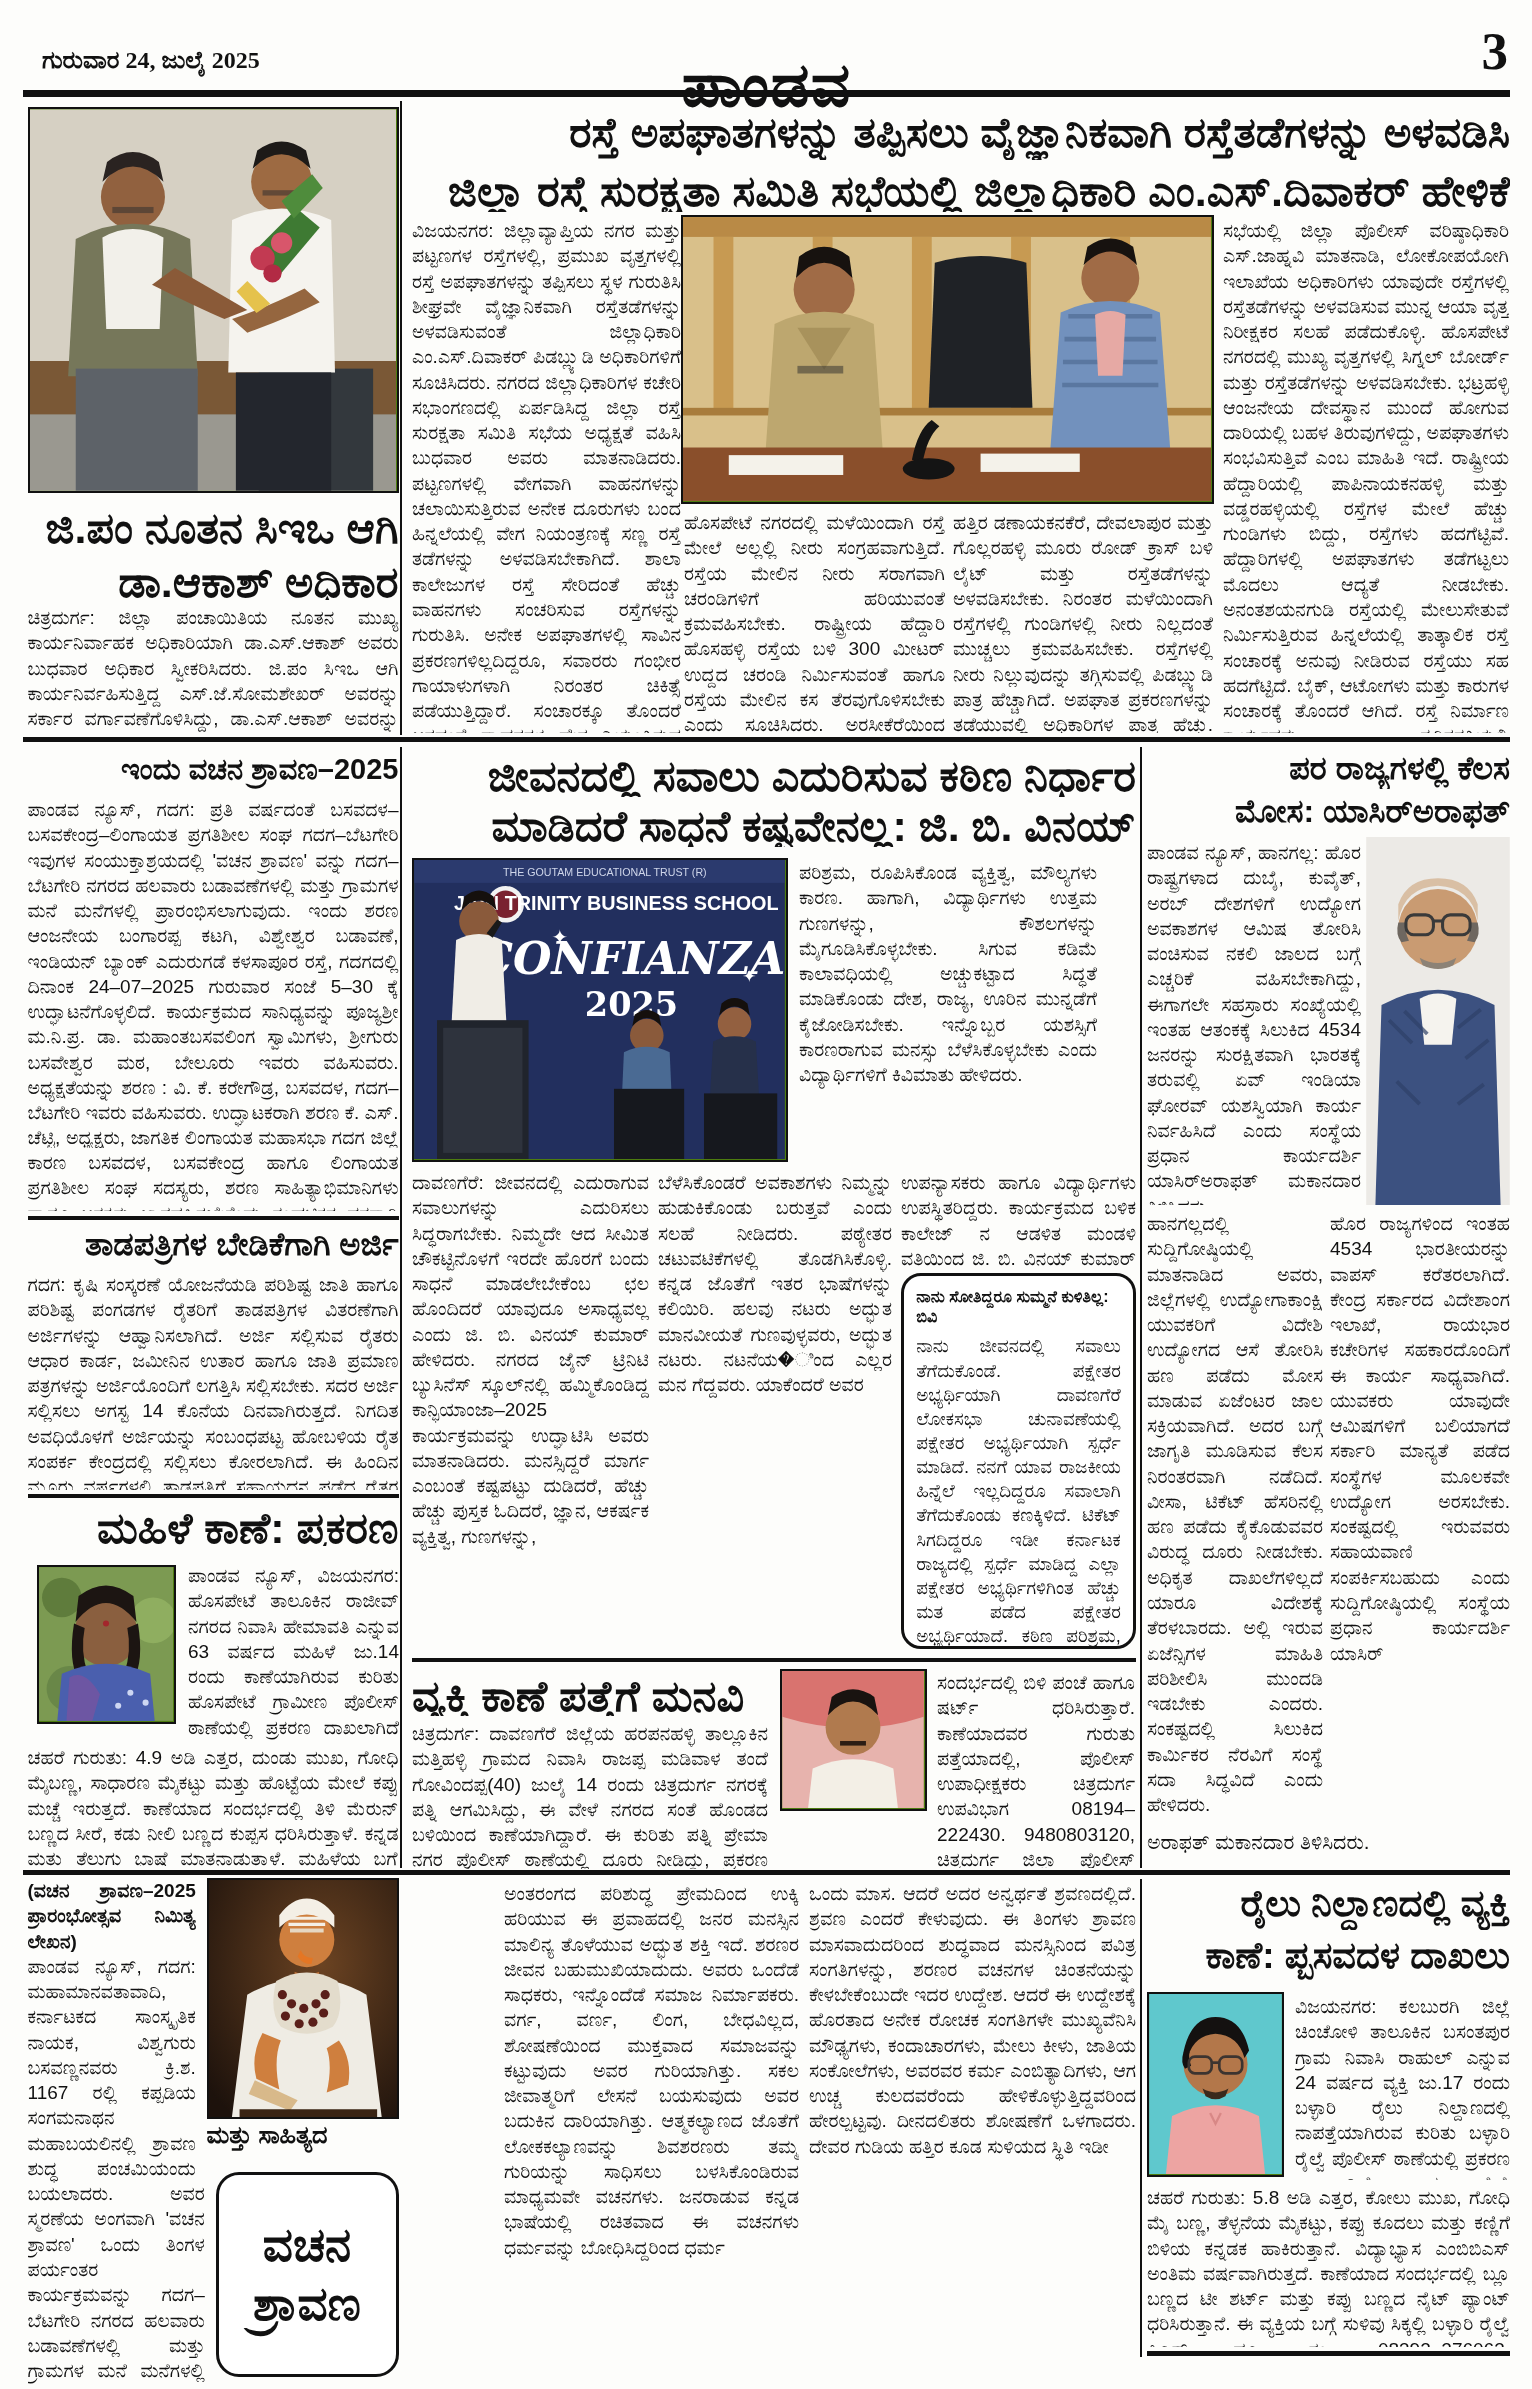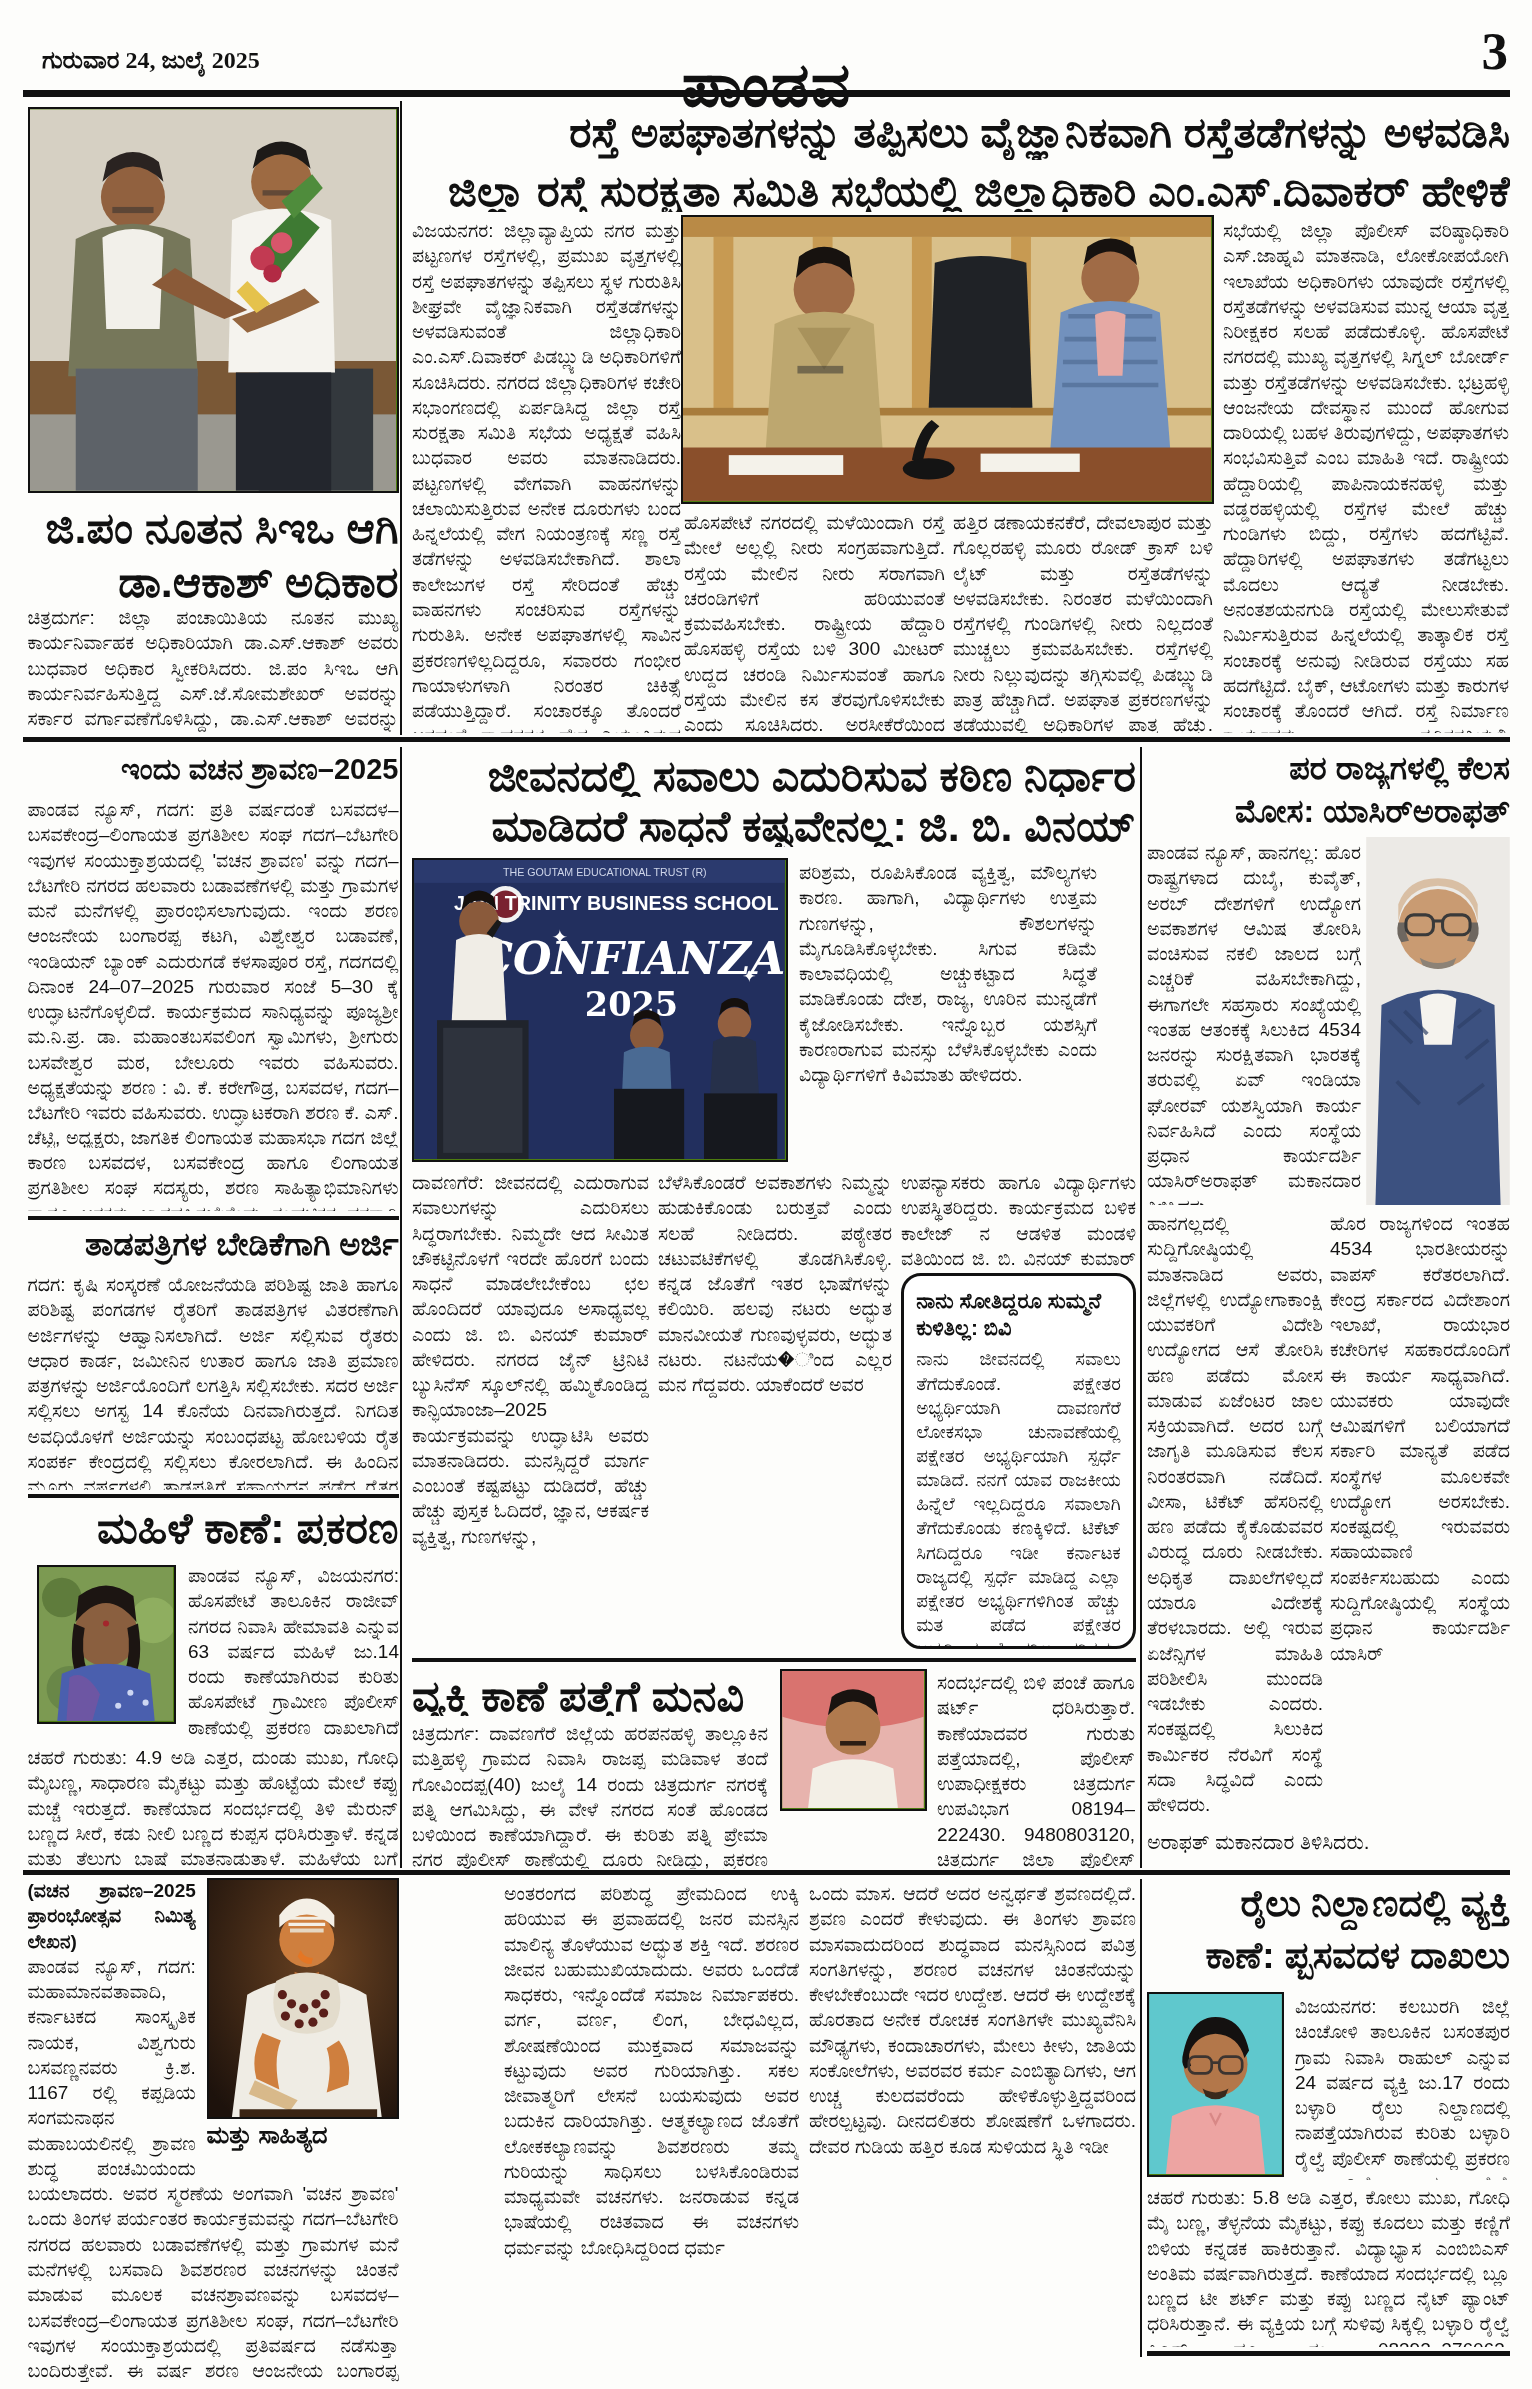--- a/index.html
+++ b/index.html
@@ -17,21 +17,21 @@
   .hl{font-weight:bold;text-align:right;line-height:1.25;overflow:hidden;}
   .hl-xl{font-size:42px;}
   .hl-lg{font-size:43px;}
   .hl-md{font-size:32px;}
   .hl-sm{font-size:29px;}
   .bt{font-size:19px;line-height:1.33;text-align:justify;overflow:hidden;word-break:break-word;}
   .bt-big{font-size:20.6px;}
   .photo-frame{border:2.3px solid #111;background:#4d7c0f;overflow:hidden;box-sizing:border-box;}
   .caption{font-weight:bold;font-size:24px;line-height:1.3;overflow:hidden;}
   .quote-box{border:3.1px solid #111;border-radius:20px;box-sizing:border-box;padding:10.7px 12.2px;overflow:hidden;background:#fff;}
-  .quote-title{font-weight:bold;font-size:21px;line-height:1.3;margin-bottom:6.1px;}
+  .quote-title{font-weight:bold;font-size:16px;line-height:1.3;margin-bottom:6.1px;}
   .quote-body{font-size:18.3px;line-height:1.32;text-align:justify;}
   .vachana-box{border:3.8px solid #111;border-radius:23px;box-sizing:border-box;
     display:flex;flex-direction:column;align-items:center;justify-content:center;background:#fff;}
   .vachana-box div{font-weight:bold;font-size:47px;line-height:1.25;}
   .float-r{float:right;}
   .flow{overflow:hidden;}
   .intro-bold{font-weight:bold;}
   svg{display:block;}
 </style>
 </head>
@@ -269,20 +269,24 @@
         </g>
         <path d="M70 200 q-16 30 -8 60 l30 14 q-8 -40 2 -64 z" fill="#cf7f3e"></path>
         <path d="M60 262 l56 26 -10 14 -54 -22 z" fill="#d8b98a"></path>
         <path d="M170 210 q18 26 12 58 l-28 10 q8 -36 0 -58 z" fill="#cf7f3e"></path>
         <path d="M40 300 h180 v10 h-180 z" fill="#3a2413"></path>
         <path d="M120 92 q4 10 16 10 l-2 8 q-12 0 -18 -10 z" fill="#e8741e" opacity="0.8"></path>
       </svg>
     </div>
     <div class="caption" style="width:192px;height:44px;">ಮತ್ತು ಸಾಹಿತ್ಯದ</div>
   </div>
+  <div class="float-r vachana-box" style="clear:right;width:183px;height:205px;margin:4.6px 0 0 10.7px;">
+    <div>ವಚನ</div>
+    <div>ಶ್ರಾವಣ</div>
+  </div>
   <div class="bt intro-bold" style="overflow:visible;">(ವಚನ ಶ್ರಾವಣ–2025 ಪ್ರಾರಂಭೋತ್ಸವ ನಿಮಿತ್ಯ ಲೇಖನ)</div>
   <div class="bt" style="overflow:visible;">ಪಾಂಡವ ನ್ಯೂಸ್, ಗದಗ: ಮಹಾಮಾನವತಾವಾದಿ, ಕರ್ನಾಟಕದ ಸಾಂಸ್ಕೃತಿಕ ನಾಯಕ, ವಿಶ್ವಗುರು ಬಸವಣ್ಣನವರು ಕ್ರಿ.ಶ. 1167 ರಲ್ಲಿ ಕಪ್ಪಡಿಯ ಸಂಗಮನಾಥನ ಮಹಾಬಯಲಿನಲ್ಲಿ ಶ್ರಾವಣ ಶುದ್ಧ ಪಂಚಮಿಯಂದು ಬಯಲಾದರು. ಅವರ ಸ್ಮರಣೆಯ ಅಂಗವಾಗಿ 'ವಚನ ಶ್ರಾವಣ' ಒಂದು ತಿಂಗಳ ಪರ್ಯಂತರ ಕಾರ್ಯಕ್ರಮವನ್ನು ಗದಗ–ಬೆಟಗೇರಿ ನಗರದ ಹಲವಾರು ಬಡಾವಣೆಗಳಲ್ಲಿ ಮತ್ತು ಗ್ರಾಮಗಳ ಮನೆ ಮನೆಗಳಲ್ಲಿ ಬಸವಾದಿ ಶಿವಶರಣರ ವಚನಗಳನ್ನು ಚಿಂತನೆ ಮಾಡುವ ಮೂಲಕ ವಚನಶ್ರಾವಣವನ್ನು ಬಸವದಳ–ಬಸವಕೇಂದ್ರ–ಲಿಂಗಾಯತ ಪ್ರಗತಿಶೀಲ ಸಂಘ, ಗದಗ–ಬೆಟಗೇರಿ ಇವುಗಳ ಸಂಯುಕ್ತಾಶ್ರಯದಲ್ಲಿ ಪ್ರತಿವರ್ಷದ ನಡೆಸುತ್ತಾ ಬಂದಿರುತ್ತೇವೆ. ಈ ವರ್ಷ ಶರಣ ಆಂಜನೇಯ ಬಂಗಾರಪ್ಪ ಕಟಗಿ, ವಿಶ್ವೇಶ್ವರ ಬಡಾವಣೆ, ಇಂಡಿಯನ್ ಬ್ಯಾಂಕ್ ಎದುರುಗಡೆ ಕಳಸಾಪೂರ ರಸ್ತೆ, ಗದಗದಲ್ಲಿ ದಿನಾಂಕ 24–07–2025 ಗುರುವಾರ ಸಂಜೆ 5–30 ಕ್ಕೆ ಪ್ರಾರಂಭಿಸುತ್ತಿದ್ದೇವೆ. ವಚನ, ಧರ್ಮ, ದರ್ಶನ</div>
 </div>
 
 <div class="abs bt" style="left:504px;top:1881px;width:295px;height:501px;">ಅಂತರಂಗದ ಪರಿಶುದ್ಧ ಪ್ರೇಮದಿಂದ ಉಕ್ಕಿ ಹರಿಯುವ ಈ ಪ್ರವಾಹದಲ್ಲಿ ಜನರ ಮನಸ್ಸಿನ ಮಾಲಿನ್ಯ ತೊಳೆಯುವ ಅದ್ಭುತ ಶಕ್ತಿ ಇದೆ. ಶರಣರ ಜೀವನ ಬಹುಮುಖಿಯಾದುದು. ಅವರು ಒಂದೆಡೆ ಸಾಧಕರು, ಇನ್ನೊಂದೆಡೆ ಸಮಾಜ ನಿರ್ಮಾಪಕರು. ವರ್ಗ, ವರ್ಣ, ಲಿಂಗ, ಬೇಧವಿಲ್ಲದ, ಶೋಷಣೆಯಿಂದ ಮುಕ್ತವಾದ ಸಮಾಜವನ್ನು ಕಟ್ಟುವುದು ಅವರ ಗುರಿಯಾಗಿತ್ತು. ಸಕಲ ಜೀವಾತ್ಮರಿಗೆ ಲೇಸನೆ ಬಯಸುವುದು ಅವರ ಬದುಕಿನ ದಾರಿಯಾಗಿತ್ತು. ಆತ್ಮಕಲ್ಯಾಣದ ಜೊತೆಗೆ ಲೋಕಕಲ್ಯಾಣವನ್ನು ಶಿವಶರಣರು ತಮ್ಮ ಗುರಿಯನ್ನು ಸಾಧಿಸಲು ಬಳಸಿಕೊಂಡಿರುವ ಮಾಧ್ಯಮವೇ ವಚನಗಳು. ಜನರಾಡುವ ಕನ್ನಡ ಭಾಷೆಯಲ್ಲಿ ರಚಿತವಾದ ಈ ವಚನಗಳು ಧರ್ಮವನ್ನು ಬೋಧಿಸಿದ್ದರಿಂದ ಧರ್ಮ</div>
 <div class="abs bt" style="left:809px;top:1881px;width:327px;height:501px;">ಒಂದು ಮಾಸ. ಆದರೆ ಅದರ ಅನ್ವರ್ಥತೆ ಶ್ರವಣದಲ್ಲಿದೆ. ಶ್ರವಣ ಎಂದರೆ ಕೇಳುವುದು. ಈ ತಿಂಗಳು ಶ್ರಾವಣ ಮಾಸವಾದುದರಿಂದ ಶುದ್ಧವಾದ ಮನಸ್ಸಿನಿಂದ ಪವಿತ್ರ ಸಂಗತಿಗಳನ್ನು, ಶರಣರ ವಚನಗಳ ಚಿಂತನೆಯನ್ನು ಕೇಳಬೇಕೆಂಬುದೇ ಇದರ ಉದ್ದೇಶ. ಆದರೆ ಈ ಉದ್ದೇಶಕ್ಕೆ ಹೊರತಾದ ಅನೇಕ ರೋಚಕ ಸಂಗತಿಗಳೇ ಮುಖ್ಯವೆನಿಸಿ ಮೌಢ್ಯಗಳು, ಕಂದಾಚಾರಗಳು, ಮೇಲು ಕೀಳು, ಜಾತಿಯ ಸಂಕೋಲೆಗಳು, ಅವರವರ ಕರ್ಮ ಎಂಬಿತ್ಯಾದಿಗಳು, ಆಗ ಉಚ್ಚ ಕುಲದವರೆಂದು ಹೇಳಿಕೊಳ್ಳುತ್ತಿದ್ದವರಿಂದ ಹೇರಲ್ಪಟ್ಟವು. ದೀನದಲಿತರು ಶೋಷಣೆಗೆ ಒಳಗಾದರು. ದೇವರ ಗುಡಿಯ ಹತ್ತಿರ ಕೂಡ ಸುಳಿಯದ ಸ್ಥಿತಿ ಇಡೀ</div>
 
 <div class="abs hl" style="left:1147px;top:1881px;width:363px;height:49px;font-size:37px;">ರೈಲು ನಿಲ್ದಾಣದಲ್ಲಿ ವ್ಯಕ್ತಿ</div>
 <div class="abs hl" style="left:1147px;top:1933px;width:363px;height:49px;font-size:37px;">ಕಾಣೆ: ಪ್ಬಸವದಳ ದಾಖಲು</div>
 <div class="abs photo-frame" style="left:1147px;top:1992px;width:137px;height:185px;">

